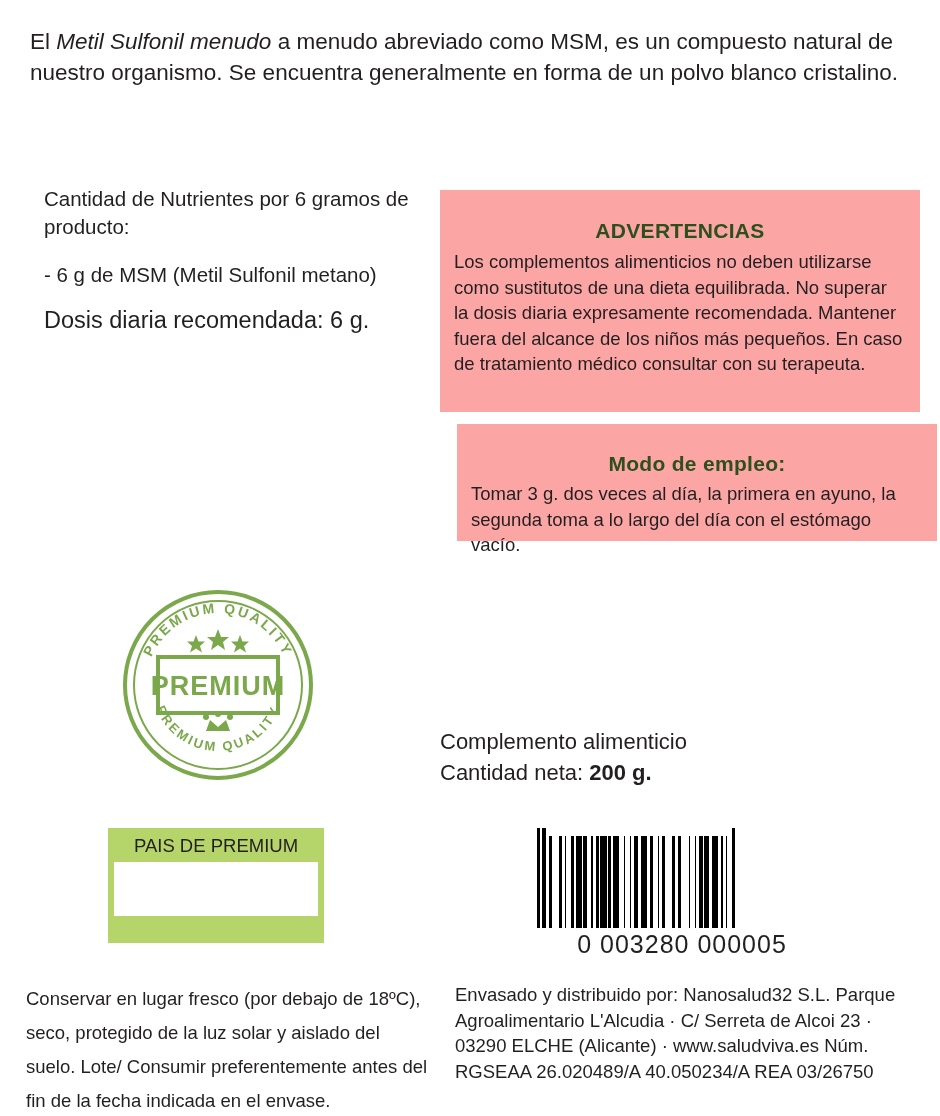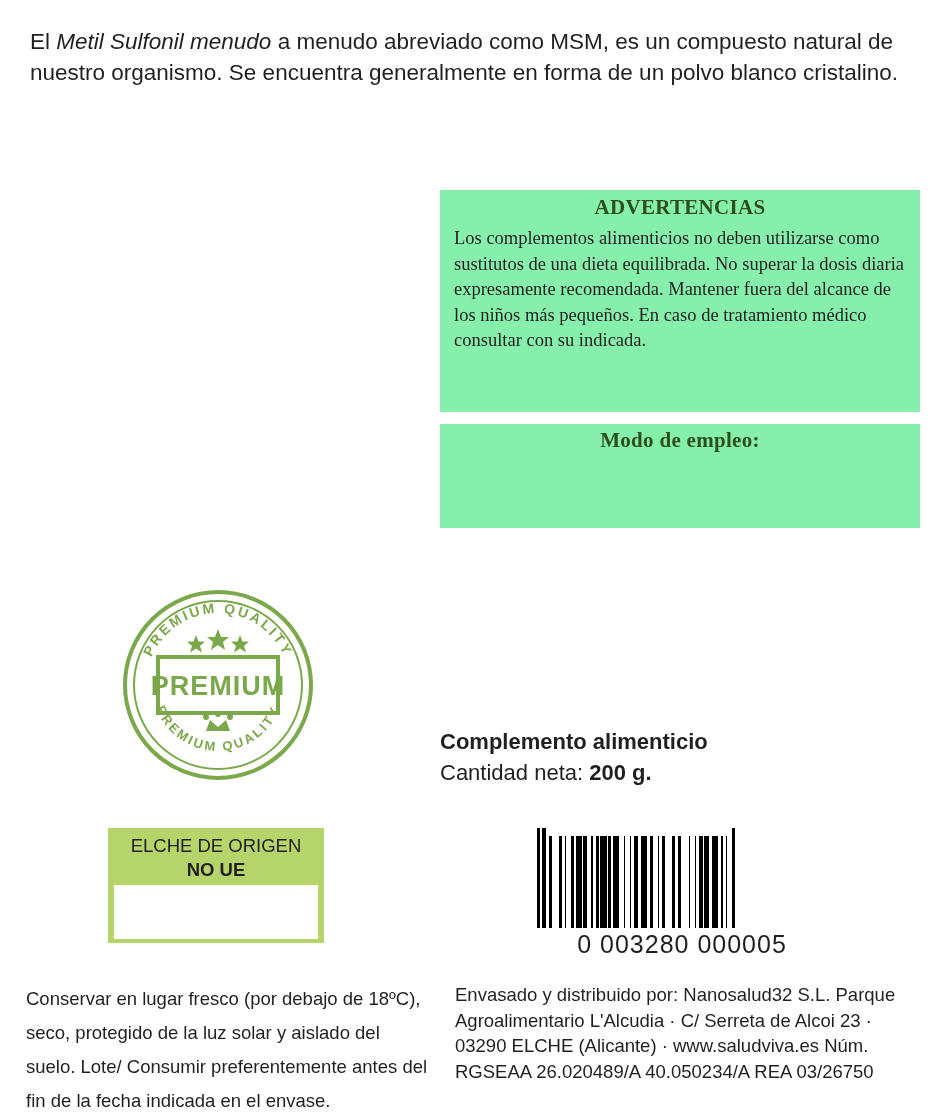--- a/index.html
+++ b/index.html
@@ -52,48 +52,47 @@
   }
   .nutrients .dose {
     margin-top: 16px;
     font-size: 23.5px;
     line-height: 30px;
   }
 
   
   .greenbox {
     position: absolute;
-    background: #86efac;
+    background: #fca5a5;
     box-sizing: border-box;
-    padding: 0 14px 12px 14px;
-    font-family: Liberation Serif, serif;
+    padding: 24px 14px 12px 14px;
   }
   .greenbox .gtitle {
     text-align: center;
     font-weight: bold;
     color: #2c4f1c;
     letter-spacing: 0.3px;
   }
   .greenbox .gbody {
     color: #231f20;
   }
   #adv {
     left: 440px;
     top: 190px;
     width: 480px;
     height: 222px;
   }
   #adv .gtitle { font-size: 21px; margin: 5px 0 6px 0; }
   #adv .gbody { font-size: 18.5px; line-height: 25.5px; }
 
   #modo {
-    left: 440px;
+    left: 457px;
     top: 424px;
     width: 480px;
-    height: 104px;
+    height: 117px;
   }
   #modo .gtitle { font-size: 21px; margin: 4px 0 5px 0; }
   #modo .gbody { font-size: 18.5px; line-height: 25.5px; }
 
   
   .ingredients {
     position: absolute;
     left: 440px;
     top: 560px;
     width: 482px;
@@ -105,21 +104,21 @@
   .ingredients .p2 { margin-top: 14px; }
 
   .complemento {
     position: absolute;
     left: 440px;
     top: 727px;
     width: 482px;
   }
   .complemento .line1 {
     font-size: 22px;
-    font-weight: bold;
+    font-weight: normal;
     line-height: 30px;
   }
   .complemento .line2 {
     font-size: 22px;
     line-height: 32px;
   }
   .complemento .line2 b { font-weight: bold; }
 
   
   .stamp {
@@ -197,28 +196,34 @@
 </style>
 </head>
 <body>
 
 <div class="page">
 
   <div class="intro">
     <span>El </span><span class="it">Metil Sulfonil menudo</span><span> a menudo abreviado como MSM, es un compuesto natural de nuestro organismo. Se encuentra generalmente en forma de un polvo blanco cristalino.</span>
   </div>
 
+  <div class="nutrients">
+    <div class="lead">Cantidad de Nutrientes por 6 gramos de producto:</div>
+    <div class="item">- 6 g de MSM (Metil Sulfonil metano)</div>
+    <div class="dose">Dosis diaria recomendada: 6 g.</div>
+  </div>
 
   <div class="greenbox" id="adv">
     <div class="gtitle">ADVERTENCIAS</div>
-    <div class="gbody">Los complementos alimenticios no deben utilizarse como sustitutos de una dieta equilibrada. No superar la dosis diaria expresamente recomendada. Mantener fuera del alcance de los niños más pequeños. En caso de tratamiento médico consultar con su indicada.</div>
+    <div class="gbody">Los complementos alimenticios no deben utilizarse como sustitutos de una dieta equilibrada. No superar la dosis diaria expresamente recomendada. Mantener fuera del alcance de los niños más pequeños. En caso de tratamiento médico consultar con su terapeuta.</div>
   </div>
 
   <div class="greenbox" id="modo">
     <div class="gtitle">Modo de empleo:</div>
+    <div class="gbody">Tomar 3 g. dos veces al día, la primera en ayuno, la segunda toma a lo largo del día con el estómago vacío.</div>
   </div>
 
 
   <div class="complemento">
     <div class="line1">Complemento alimenticio</div>
     <div class="line2"><span>Cantidad neta: </span><b>200 g.</b></div>
   </div>
 
   <div class="stamp">
     <svg width="200" height="200" viewBox="0 0 200 200" aria-hidden="true">
@@ -246,22 +251,21 @@
         <polygon points="88,146 92,135 100,142 108,135 112,146"></polygon>
         <circle cx="88" cy="132" r="3"></circle>
           <circle cx="100" cy="129" r="3"></circle>
           <circle cx="112" cy="132" r="3"></circle>
       </g>
       <text x="100" y="110" text-anchor="middle" font-family="Liberation Sans, sans-serif" font-size="27" font-weight="bold" fill="#7ba84b" letter-spacing="1">PREMIUM</text>
     </svg>
   </div>
 
   <div class="origin">
-    <div class="o1">ELCHE DE ORIGEN</div>
-    <div class="o2">NO UE</div>
+    <div class="o1">PAIS DE PREMIUM</div>
     <div class="well"></div>
   </div>
 
   <div class="barcode">
     <div class="bars" id="bars">
         <i style="width: 3.1px; height: 100%;"></i>
         <i style="width: 1.55px; background: transparent; height: 100%;"></i>
         <i style="width: 4.65px; height: 100%;"></i>
         <i style="width: 3.1px; background: transparent; height: 92%;"></i>
         <i style="width: 3.1px; height: 92%;"></i>

